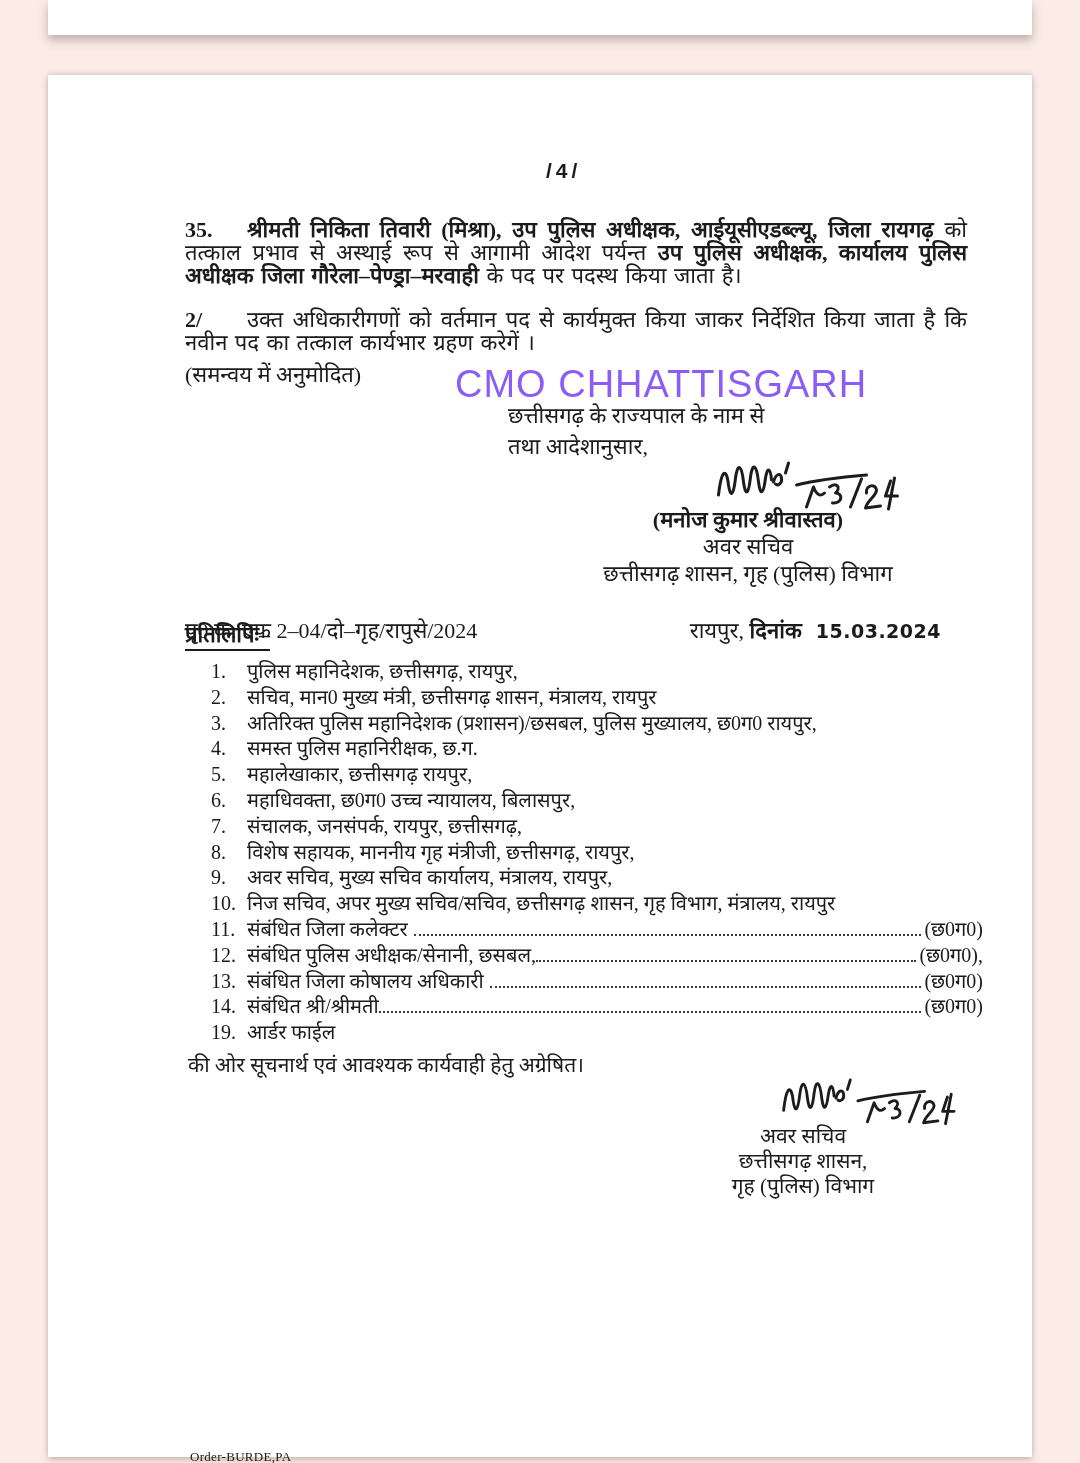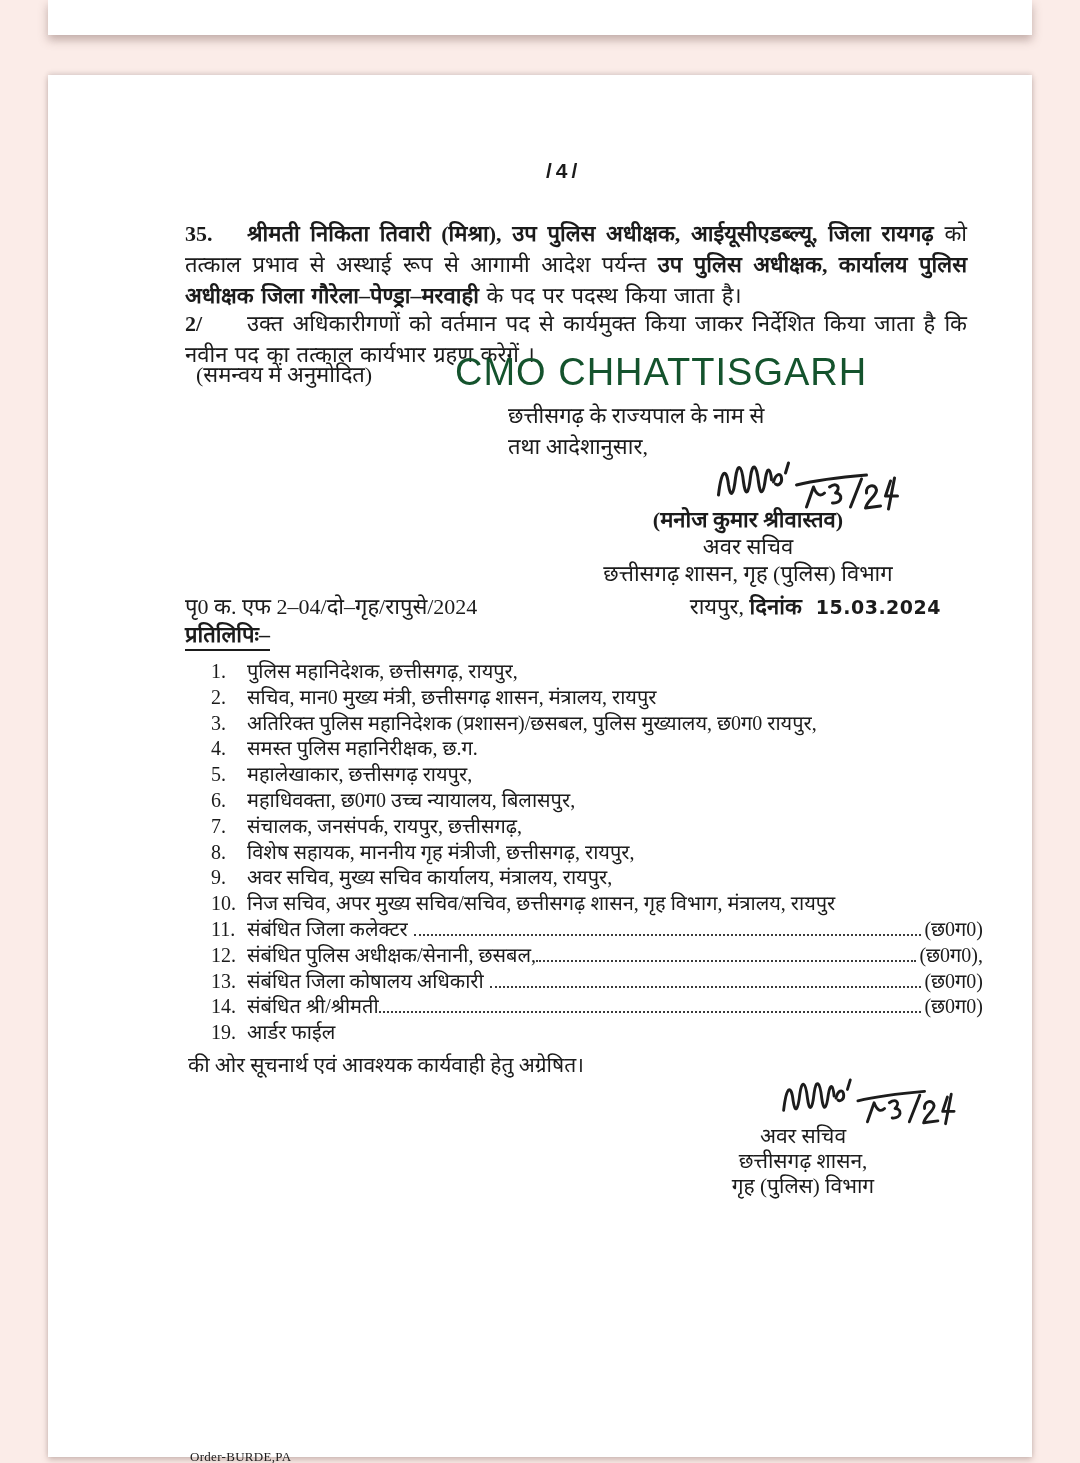--- a/index.html
+++ b/index.html
@@ -23,42 +23,42 @@
   }
   .abs{position:absolute;}
   .deva{font-family:"Liberation Serif","DejaVu Sans",serif;}
   .page-num{
     left:498px;top:84px;
     font-family:"Liberation Sans","DejaVu Sans",sans-serif;
     font-size:21px;font-weight:bold;letter-spacing:4px;
   }
   .para{
     left:137px;width:782px;
-    font-size:22px;line-height:31px;text-align:justify;
+    font-size:22px;line-height:23px;text-align:justify;
     word-spacing:2px;
   }
   .para .pnum{display:inline-block;width:62px;font-weight:bold;}
   .b{font-weight:bold;}
-  .approval{left:137px;top:283px;font-size:22px;margin-left:11px;}
+  .approval{left:137px;top:283px;font-size:22px;}
   .watermark{
-    left:407px;top:276px;width:470px;
+    left:407px;top:288px;width:470px;
     font-family:"Liberation Sans","DejaVu Sans",sans-serif;
-    font-size:38px;letter-spacing:1px;color:#14532d;white-space:nowrap;
+    font-size:38px;letter-spacing:1px;color:#8b5cf6;white-space:nowrap;
   }
   .authority{left:460px;top:325px;width:480px;text-align:left;font-size:22px;line-height:31px;}
   .sig-svg{overflow:visible;}
   .ink{stroke:#1c1c1c;stroke-width:3;fill:none;stroke-linecap:round;stroke-linejoin:round;}
   .signatory{left:460px;top:431px;width:480px;text-align:center;font-size:22px;line-height:27px;}
   .signatory .nm{font-weight:bold;}
   .ref-row{
     left:137px;top:515px;width:786px;
     display:flex;justify-content:space-between;align-items:baseline;
     font-size:22px;white-space:nowrap;
   }
-  .ref-right{margin-right:30px;}
+  .ref-right{margin-right:30px;margin-top:24px;}
   .ref-right .lbl-bold{font-weight:bold;}
   .date-val{
     font-family:"DejaVu Sans","Liberation Sans",sans-serif;
     font-size:19px;font-weight:bold;margin-left:14px;letter-spacing:0.5px;
   }
   .copies-heading{
     left:137px;top:543px;font-size:22px;font-weight:bold;
     border-bottom:2px solid #1b1b1b;padding-bottom:1px;
   }
   .copy-list{left:163px;top:584px;width:772px;font-size:20px;}

